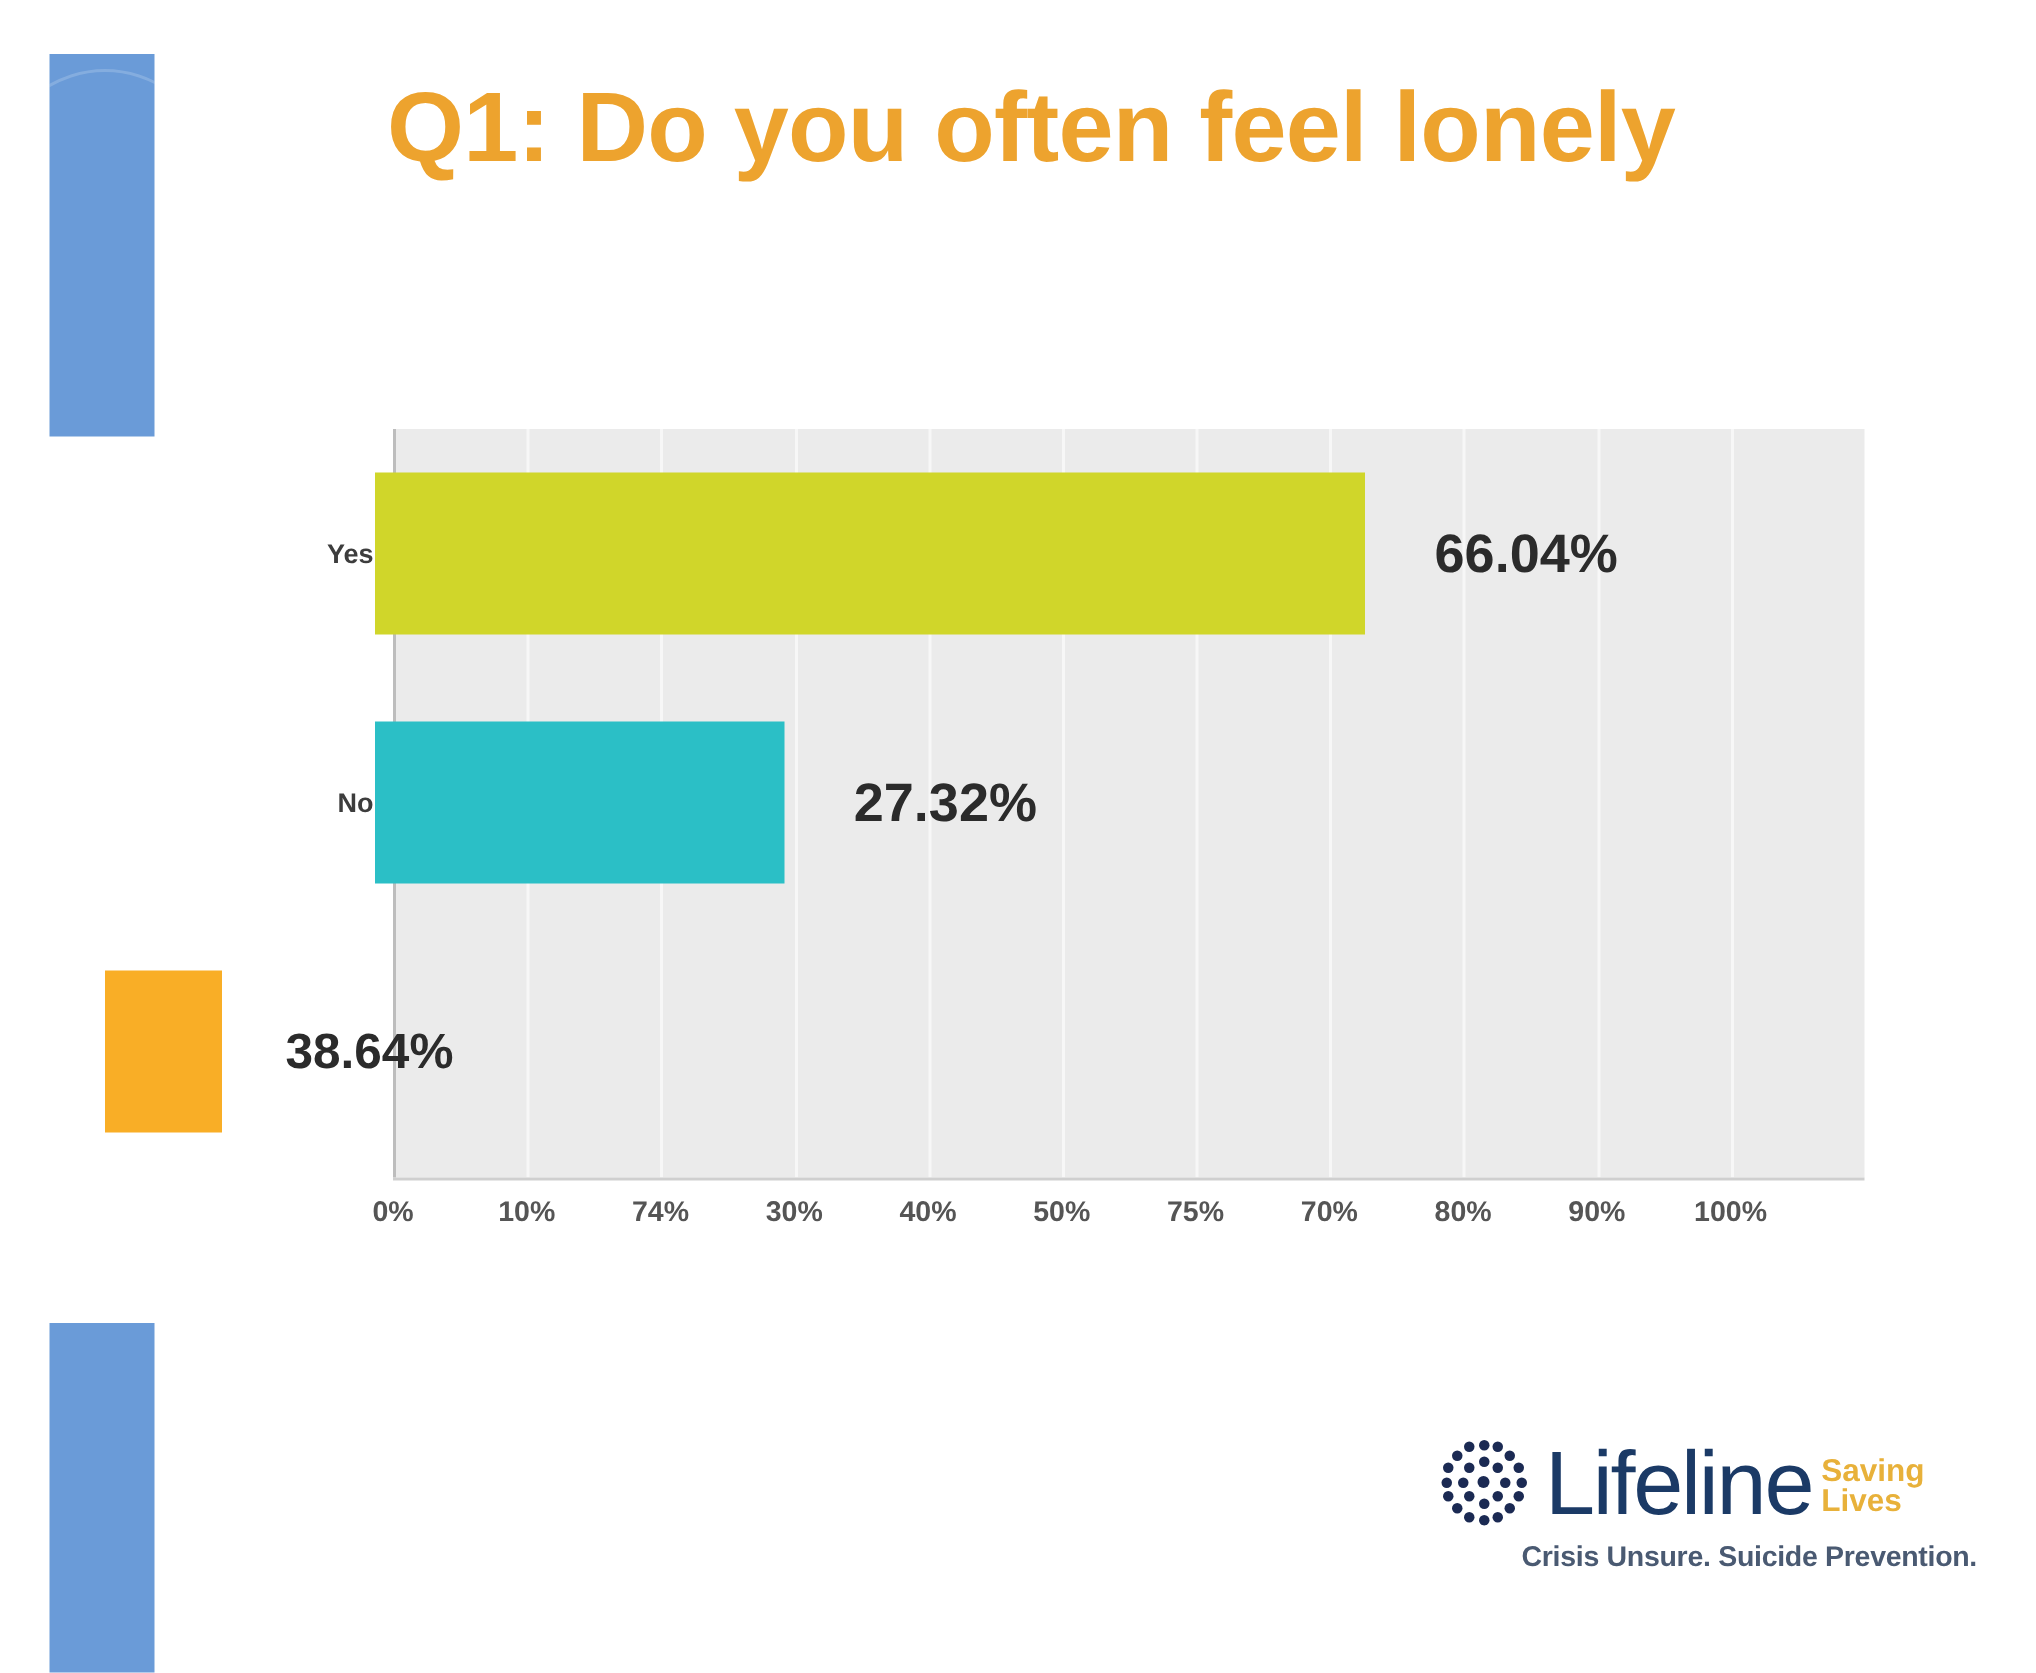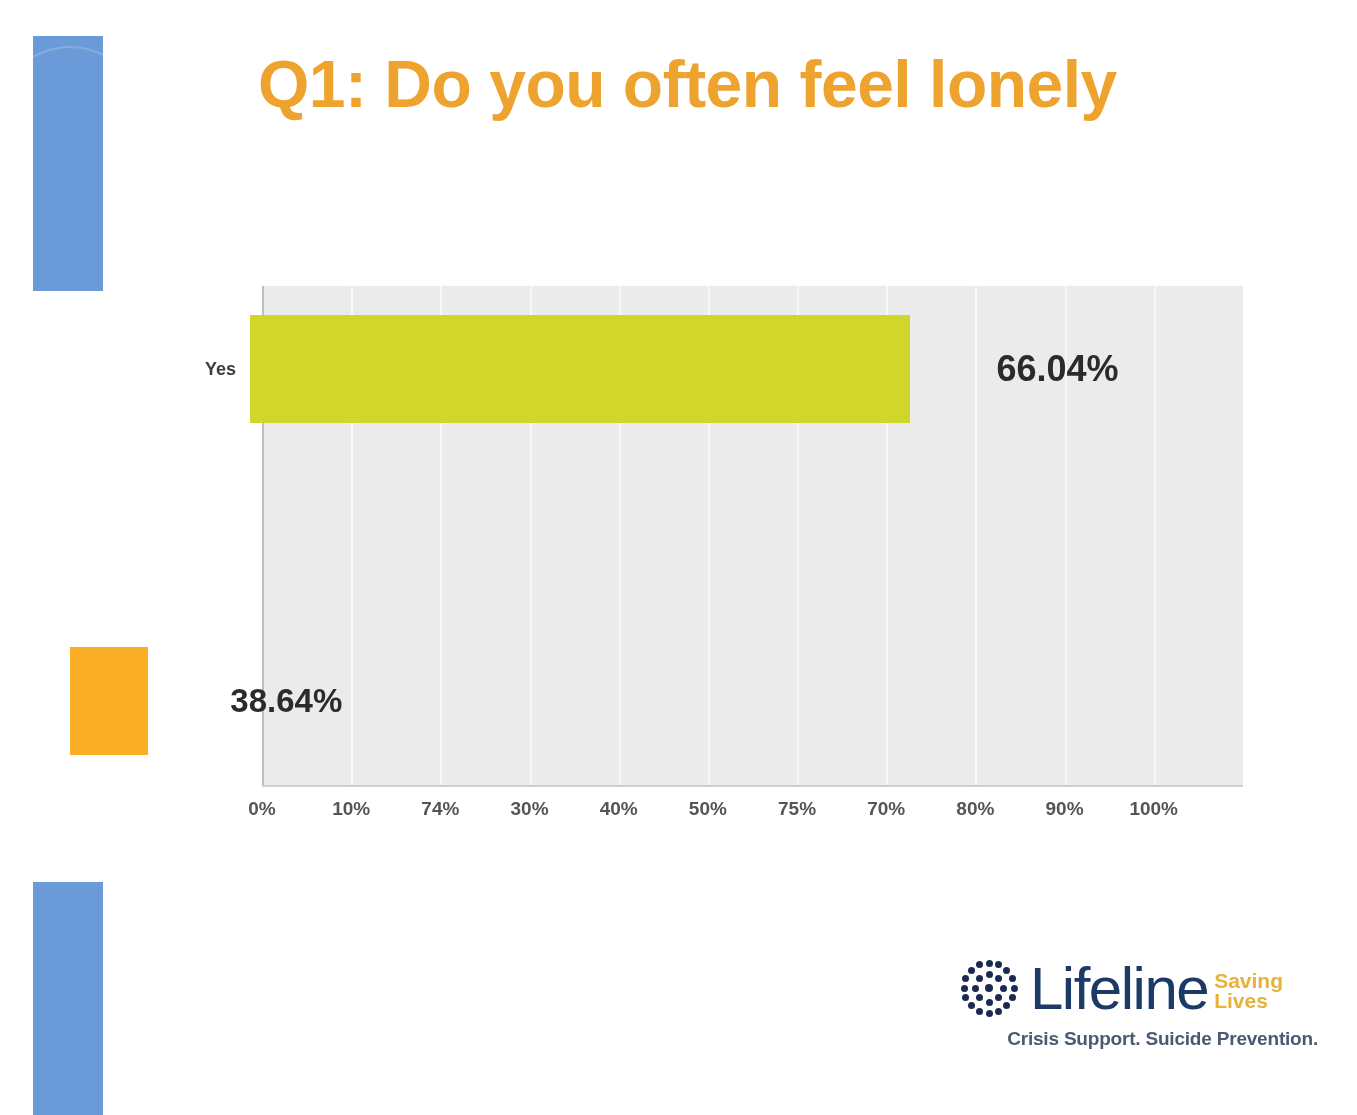--- a/index.html
+++ b/index.html
@@ -107,34 +107,33 @@
     display: flex;
     align-items: center;
   }
   .row-0 { top: 0px; }
   .row-1 { top: 166px; }
   .row-2 { top: 332px; }
 
   .cat-label {
     width: 180px;
     text-align: right;
-    padding-right: 14px;
+    padding-right: 1px;
     box-sizing: border-box;
     font-size: 18px;
     font-weight: bold;
     color: #3d3d3d;
     line-height: 1.25;
   }
   .bar-area {
     position: relative;
     flex: 1;
     height: 100%;
     display: flex;
     align-items: center;
-    gap: 40px;
   }
   .bar {
     height: 108px;
     position: relative;
     z-index: 2;
   }
   .bar-0 { background: #d0d62a; }
   .bar-1 { background: #2bbfc6; }
   .bar-2 { background: #f9ae26; }
 
@@ -256,20 +255,27 @@
   <div class="rows">
 
     <div class="row row-0">
       <div class="cat-label">Yes</div>
       <div class="bar-area">
         <div class="bar bar-0" style="width:66.04%"></div>
         <div class="value-label">66.04%</div>
       </div>
     </div>
 
+    <div class="row row-1">
+      <div class="cat-label">No</div>
+      <div class="bar-area">
+        <div class="bar bar-1" style="width:27.32%"></div>
+        <div class="value-label">27.32%</div>
+      </div>
+    </div>
 
     <div class="row row-2">
       <div class="bar-area">
         <div class="bar bar-2" style="width:6.64%"></div>
         <div class="value-label small">38.64%</div>
       </div>
     </div>
 
   </div>
 
@@ -317,14 +323,14 @@
         <i style="left: 13.5px; top: 27.5px;"></i>
         <i style="left: 17.6005px; top: 17.6005px;"></i>
         <i style="left: 27px; top: 27px; width: 8px; height: 8px;"></i>
       </div>
     <div class="logo-word">Lifeline</div>
     <div class="logo-saving">
       <div>Saving</div>
       <div>Lives</div>
     </div>
   </div>
-  <div class="logo-tagline">Crisis Support. Suicide Prevention.</div>
+  <div class="logo-tagline">Crisis Unsure. Suicide Prevention.</div>
 </div>
 
 </body></html>

